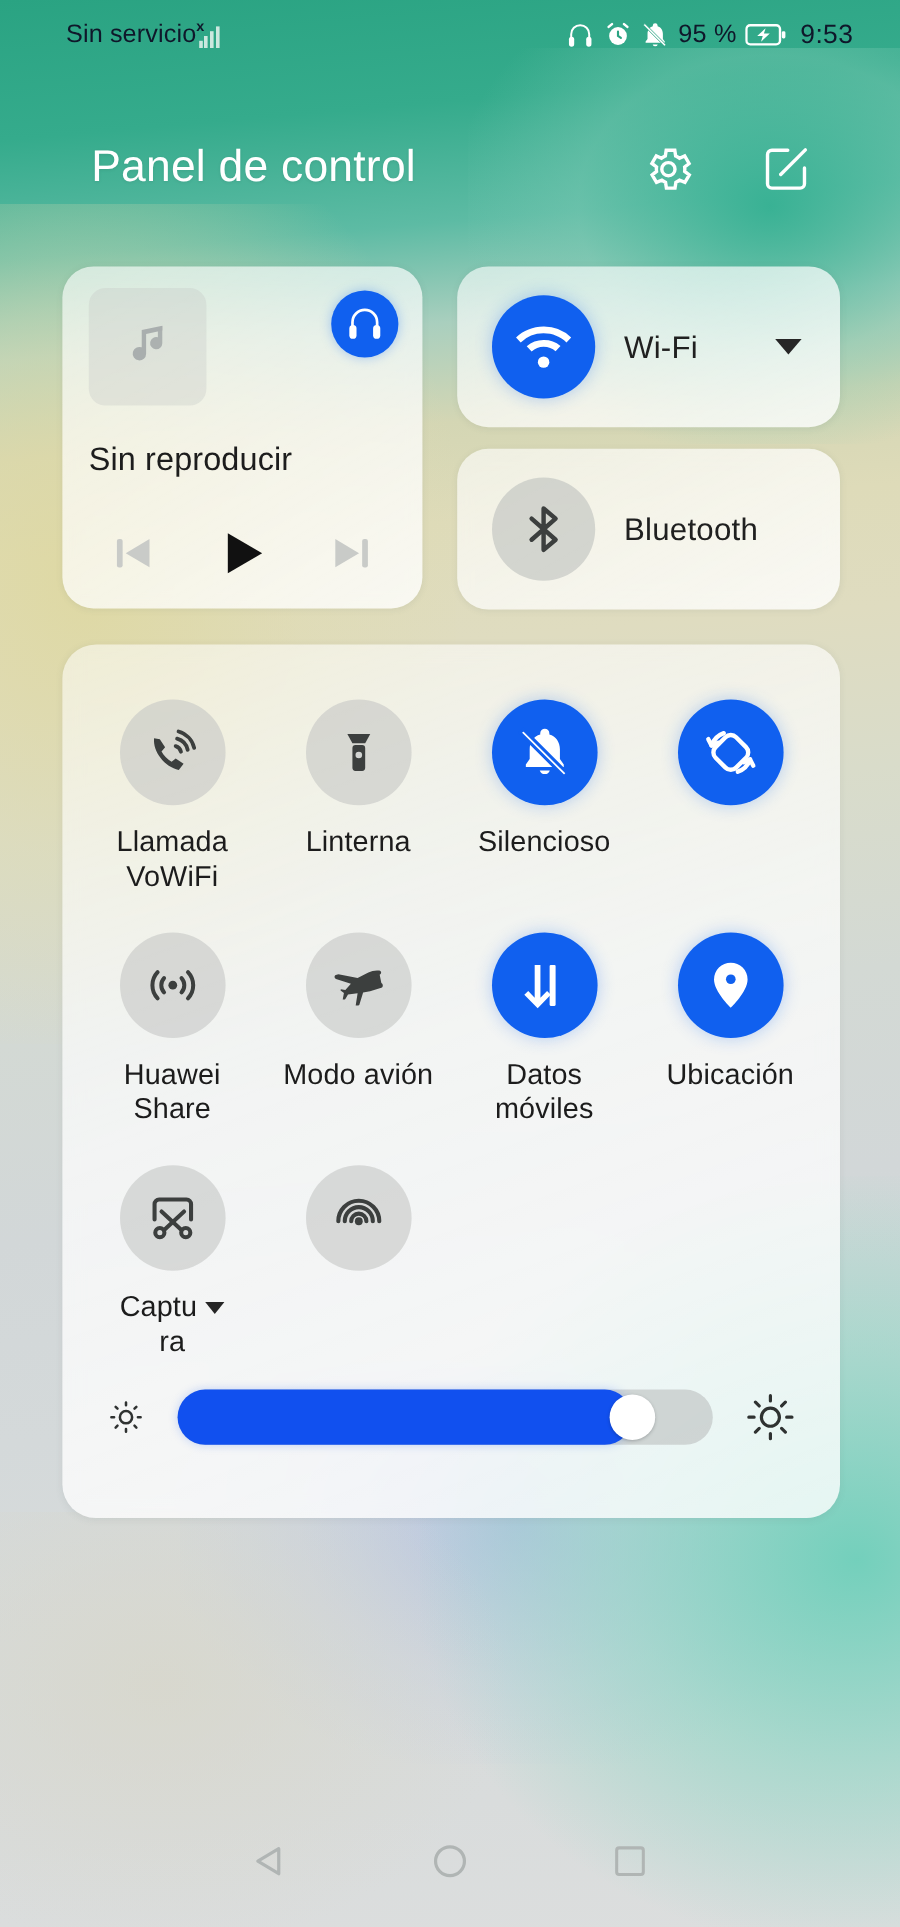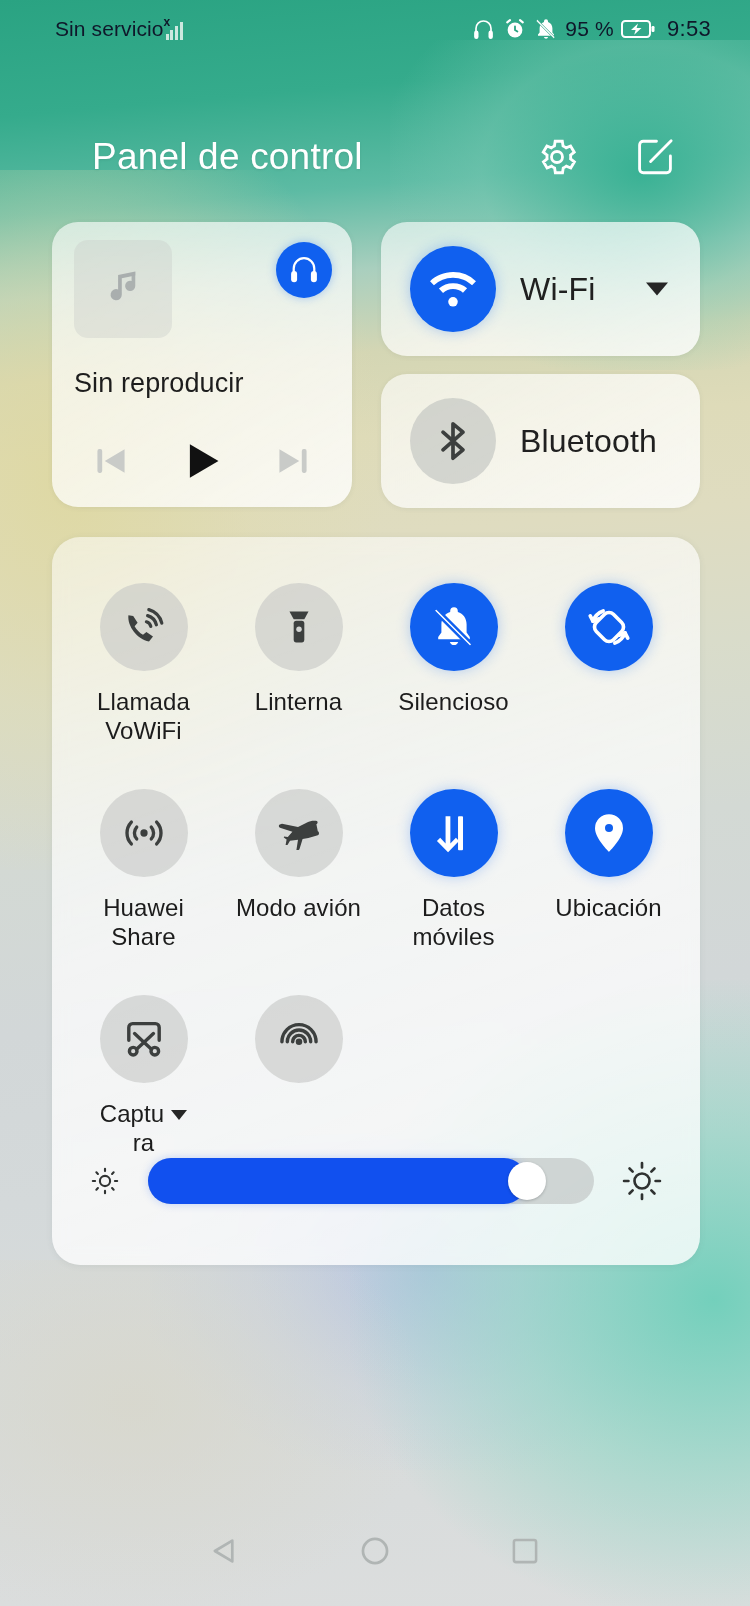--- a/index.html
+++ b/index.html
@@ -56,21 +56,21 @@
   .sig-bar { width:3.2px; background:#e8f3ef; opacity:.85; }
   .sig-x { position:absolute; top:-4px; left:-2px; font-size:12px; font-weight:bold; line-height:1; }
   #sb-right { margin-left:auto; margin-right:39px; display:flex; align-items:center; gap:7px; }
   #sb-right svg { display:block; }
   #sb-battpct { font-size:21px; letter-spacing:.2px; }
   #sb-time { font-size:22px; letter-spacing:.3px; margin-left:5px; }
 
   
   #header {
     position:absolute; top:118px; left:0; width:750px; height:78px;
-    display:flex; align-items:center; z-index:5;padding-left:16px;
+    display:flex; align-items:flex-start; z-index:5;
   }
   #page-title {
     margin-left:76px; color:#ffffff; font-size:37px; font-weight:400;
     letter-spacing:.2px; text-shadow:0 1px 3px rgba(0,0,0,.08);
   }
   #header-actions { margin-left:auto; margin-right:72px; display:flex; align-items:center; gap:52px; }
   .hdr-icon { width:46px; height:46px; display:flex; align-items:center; justify-content:center; cursor:pointer; }
 
   
   #cards-row {
@@ -109,37 +109,37 @@
   #right-stack { width:319px; display:flex; flex-direction:column; gap:18px; }
   .conn-card {
     height:134px; display:flex; align-items:center; padding-left:29px; cursor:pointer; position:relative;
   }
   .conn-ic {
     width:86px; height:86px; border-radius:50%;
     display:flex; align-items:center; justify-content:center; flex:0 0 auto;
   }
   .conn-ic.on { background:#1060ef; box-shadow:0 0 14px rgba(30,110,240,.32); }
   .conn-ic.off { background:rgba(190,193,191,.62); }
-  .conn-label { margin-left:24px; font-size:32px; color:#202020; letter-spacing:.2px; }
+  .conn-label { margin-left:24px; font-size:26px; color:#202020; letter-spacing:.2px; }
   .conn-caret {
     position:absolute; right:32px; top:50%; transform:translateY(-50%);
     width:0; height:0; border-left:11px solid transparent; border-right:11px solid transparent;
     border-top:13px solid #262626;
   }
 
   
   #tiles-panel {
     position:absolute; left:52px; top:537px; width:648px; height:728px;
     border-radius:28px; z-index:4;
     background:linear-gradient(160deg, rgba(255,255,255,.52) 0%, rgba(255,255,255,.72) 45%, rgba(255,255,255,.80) 100%);
     box-shadow:0 1px 6px rgba(90,110,110,.10);
     backdrop-filter:blur(8px);
     padding:38px 14px 0 14px;
   }
-  #tiles-grid { display:grid; grid-template-columns:repeat(4,1fr); row-gap:16px; }
+  #tiles-grid { display:grid; grid-template-columns:repeat(4,1fr); row-gap:4px; }
   .tile { display:flex; flex-direction:column; align-items:center; cursor:pointer; padding-top:8px; height:190px; }
   .tile-ic {
     width:88px; height:88px; border-radius:50%;
     display:flex; align-items:center; justify-content:center;
   }
   .tile-ic.on { background:#1060ef; box-shadow:0 0 14px rgba(30,110,240,.30); }
   .tile-ic.off { background:rgba(196,198,196,.60); }
   .tile-label {
     margin-top:16px; font-size:24px; line-height:1.22; color:#1c1c1c;
     text-align:center; letter-spacing:.1px; max-width:150px;

